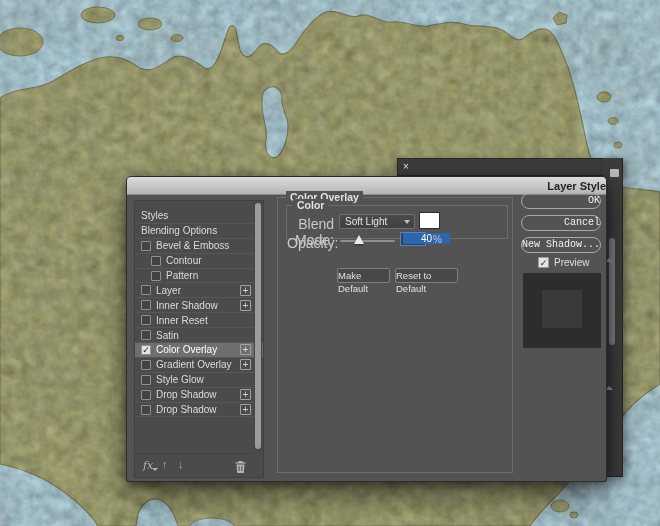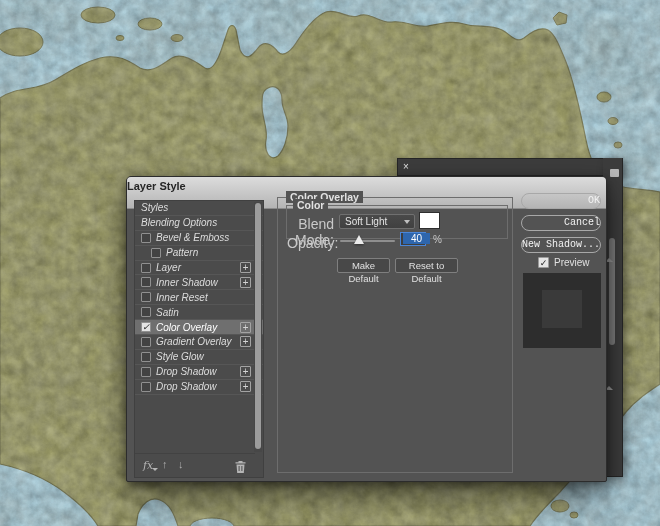--- a/index.html
+++ b/index.html
@@ -21,28 +21,28 @@
     box-shadow:3px 4px 8px rgba(0,0,0,.35);}
   .bg-panel-right .sq{position:absolute;left:7px;top:11px;width:9px;height:8px;background:#b9b9b9;border-radius:1px;}
   .bg-panel-right .thumb{position:absolute;left:6px;top:80px;width:6px;height:107px;background:#7d7d7d;border-radius:3px;}
   .chev-up{position:absolute;left:2px;width:0;height:0;border-left:4px solid transparent;
     border-right:4px solid transparent;border-bottom:4px solid #9a9a9a;}
 
   
   .dialog{position:absolute;left:126px;top:176px;width:481px;height:306px;z-index:2;
     background:#535353;border:1px solid #2c2c2c;border-radius:5px 5px 2px 2px;
     box-shadow:0 14px 30px rgba(0,0,0,.5), 0 3px 10px rgba(0,0,0,.4);}
-  .titlebar{position:absolute;left:0;top:0;right:0;height:32px;
+  .titlebar{position:absolute;left:0;top:0;right:0;height:18px;
     background:linear-gradient(#dcdcdc,#b4b4b4);border-bottom:1px solid #8b8b8b;
-    border-radius:4px 4px 0 0;text-align:left;font-size:11px;font-weight:700;color:#262626;line-height:18px;}
+    border-radius:4px 4px 0 0;text-align:right;font-size:11px;font-weight:700;color:#262626;line-height:18px;}
 
   
   .sidebar{position:absolute;left:7px;top:23px;width:130px;height:278px;
     background:#4b4b4b;border:1px solid #404040;}
-  .slist{position:absolute;left:0;top:0;right:0;height:253px;overflow:hidden;font-style:italic;}
+  .slist{position:absolute;left:0;top:8px;right:0;height:253px;overflow:hidden;}
   .srow{position:relative;height:14.9px;border-bottom:1px solid #565656;
     display:flex;align-items:center;padding-left:6px;color:#dcdcdc;font-size:10px;}
   .srow.selected{background:#6f6f6f;color:#ffffff;}
   .srow .cb{flex:none;width:10px;height:10px;margin-right:5px;background:#434343;
     border:1px solid #909090;border-radius:1px;font-size:9px;line-height:9px;text-align:center;color:#1a1a1a;}
   .srow.checked .cb{background:#e4e4e4;}
   .srow.indent{padding-left:16px;}
   .srow .lbl{flex:1 1 auto;white-space:nowrap;overflow:hidden;}
   .srow .plus{flex:none;width:11px;height:11px;margin-right:12px;border:1px solid #a3a3a3;
     border-radius:1px;color:#d4d4d4;font-size:10px;line-height:9px;text-align:center;}
@@ -68,24 +68,24 @@
   .dropdown .dchev{position:absolute;right:4px;top:5px;width:0;height:0;
     border-left:3.5px solid transparent;border-right:3.5px solid transparent;border-top:4px solid #c0c0c0;}
   .swatch{position:absolute;left:132px;top:6px;width:21px;height:17px;background:#ffffff;border:1px solid #2e2e2e;}
   .slider{position:absolute;left:53px;top:28px;width:55px;height:14px;}
   .slider .track{position:absolute;left:0;right:0;top:6px;height:2px;background:#8f8f8f;border-radius:1px;}
   .slider .knob{position:absolute;left:14px;top:1px;width:0;height:0;
     border-left:5px solid transparent;border-right:5px solid transparent;border-bottom:9px solid #ececec;
     filter:drop-shadow(0 1px 1px rgba(0,0,0,.4));}
   .opinput{position:absolute;left:113px;top:26px;width:26px;height:14px;background:#3e3e3e;
     border:1px solid #4a86d8;font-size:10px;color:#fff;text-align:left;padding:1px 2px;line-height:10px;}
-  .opinput .sel{background:#2e66ad;padding:0 8px;}
+  .opinput .sel{background:#2e66ad;padding:0 18px;}
   .unit{position:absolute;left:146px;top:28px;font-size:10px;color:#c9c9c9;}
-  .defbtn{position:absolute;top:60px;height:15px;background:#484848;border:1px solid #7f7f7f;
-    border-radius:2px;color:#e0e0e0;font-size:9.5px;text-align:center;line-height:13px;}
+  .defbtn{position:absolute;top:70px;height:15px;background:#484848;border:1px solid #7f7f7f;
+    border-radius:2px;color:#e0e0e0;font-size:9.5px;text-align:left;line-height:13px;}
 
   
   .pill{position:absolute;left:394px;width:80px;height:16px;border:1px solid #a8a8a8;border-radius:9px;
     background:transparent;color:#f2f2f2;font-size:10px;text-align:right;line-height:14px;font-family:Liberation Mono, monospace;}
   .preview{position:absolute;left:411px;top:80px;display:flex;align-items:center;}
   .preview .pcb{flex:none;width:11px;height:11px;background:#e4e4e4;border:1px solid #9a9a9a;border-radius:1px;
     font-size:9px;line-height:10px;text-align:center;color:#1a1a1a;}
   .preview .plab{margin-left:5px;font-size:10px;color:#e0e0e0;}
   .pthumb{position:absolute;left:396px;top:96px;width:78px;height:75px;background:#2d2d2d;}
   .pthumb .inq{position:absolute;left:19px;top:17px;width:40px;height:38px;background:#3a3a3a;}
@@ -176,20 +176,25 @@
     <span class="lbl">Blending Options</span>
 
   </div>
           <div class="srow">
     <span class="cb"></span>
     <span class="lbl">Bevel &amp; Emboss</span>
 
   </div>
           <div class="srow indent">
     <span class="cb"></span>
+    <span class="lbl">Contour</span>
+
+  </div>
+          <div class="srow indent">
+    <span class="cb"></span>
     <span class="lbl">Pattern</span>
 
   </div>
           <div class="srow">
     <span class="cb"></span>
     <span class="lbl">Layer</span>
     <span class="plus">+</span>
   </div>
           <div class="srow">
     <span class="cb"></span>

